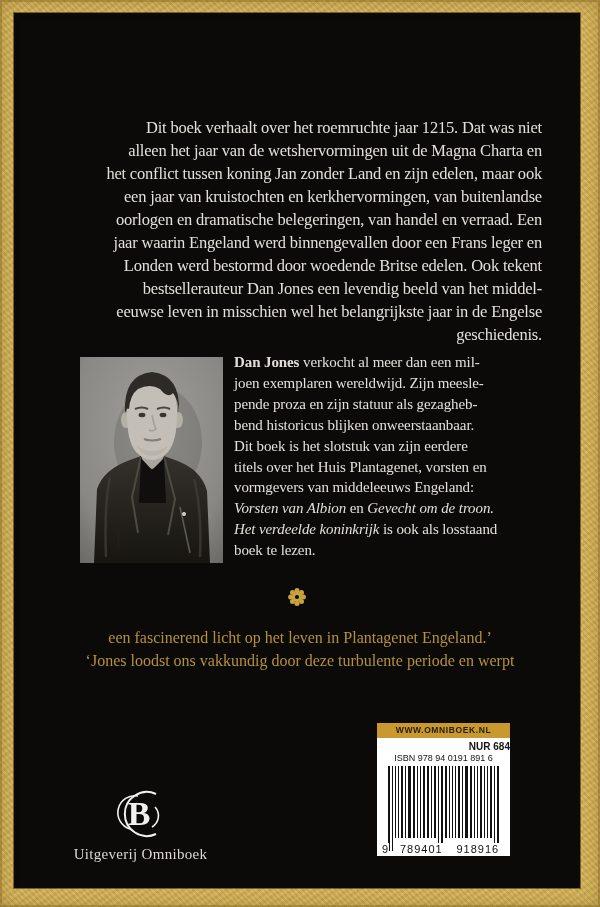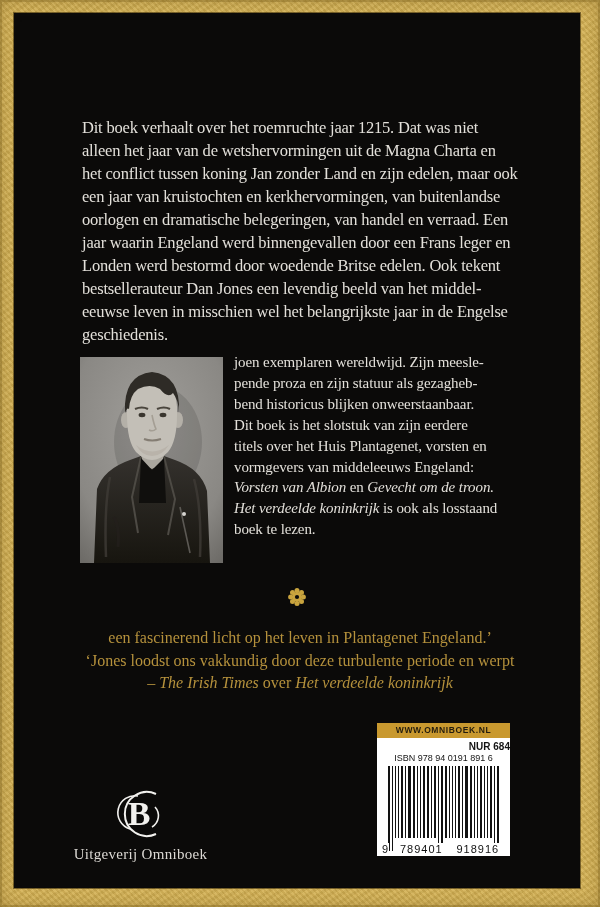--- a/index.html
+++ b/index.html
@@ -14,21 +14,21 @@
            box-shadow: inset 0 0 0 2px rgba(122,96,30,0.35), inset 0 0 18px rgba(100,75,20,0.35); }
 
   .inner { position:absolute; left:14px; top:13px; width:566px; height:875px;
            background:#0b0a09; box-shadow: 0 0 0 1px rgba(60,45,10,0.6); }
 
   .tagline { position:absolute; left:0; right:0; top:56px; text-align:center;
              color:#c39c41; font-weight:bold; font-size:17px; line-height:21px;
              letter-spacing:0.8px; }
 
   .synopsis { position:absolute; left:82px; top:116px; width:460px;
-              color:#e3e0da; font-size:16.5px; line-height:23px; letter-spacing:-0.2px; }
+              color:#e3e0da; font-size:16.5px; line-height:23px; letter-spacing:-0.2px;text-align:right; }
   .synopsis div { white-space:nowrap; }
 
   .photo { position:absolute; left:80px; top:357px; width:143px; height:206px; }
   .photo svg { display:block; }
 
   .bio { position:absolute; left:234px; top:352px; width:300px;
          color:#e3e0da; font-size:15px; line-height:20.9px; letter-spacing:-0.1px; }
   .bio div { white-space:nowrap; }
   .b  { font-weight:bold; }
   .it { font-style:italic; }
@@ -113,20 +113,21 @@
       <path d="M61,101 L72,113 L84,101 L86,146 L59,146 Z" fill="#100f0d"></path>
       <path d="M30,120 Q24,150 26,200" stroke="#3e3b36" stroke-width="2.5" fill="none" opacity="0.8"></path>
       <path d="M114,122 Q122,152 120,200" stroke="#3e3b36" stroke-width="2.5" fill="none" opacity="0.8"></path>
       <path d="M100,150 L110,196" stroke="#5c5954" stroke-width="1.6" fill="none"></path>
       <circle cx="104" cy="157" r="2" fill="#d6d4d0"></circle>
       <path d="M34,160 Q40,170 38,190" stroke="#23201c" stroke-width="3" fill="none" opacity="0.7"></path>
     </svg>
   </div>
 
   <div class="bio">
+    <div><span class="b">Dan Jones</span><span> verkocht al meer dan een mil-</span></div>
     <div>joen exemplaren wereldwijd. Zijn meesle-</div>
     <div>pende proza en zijn statuur als gezagheb-</div>
     <div>bend historicus blijken onweerstaanbaar.</div>
     <div>Dit boek is het slotstuk van zijn eerdere</div>
     <div>titels over het Huis Plantagenet, vorsten en</div>
     <div>vormgevers van middeleeuws Engeland:</div>
     <div><span class="it">Vorsten van Albion</span><span> en </span><span class="it">Gevecht om de troon.</span></div>
     <div><span class="it">Het verdeelde koninkrijk</span><span> is ook als losstaand</span></div>
     <div>boek te lezen.</div>
   </div>
@@ -144,21 +145,20 @@
           <circle cx="5.5" cy="5.5" r="2.5"></circle>
         <circle cx="10" cy="10" r="5"></circle>
       </g>
       <circle cx="10" cy="10" r="2.1" fill="#0b0a09"></circle>
     </svg>
   </div>
 
   <div class="quote">
     <div>een fascinerend licht op het leven in Plantagenet Engeland.’</div>
     <div>‘Jones loodst ons vakkundig door deze turbulente periode en werpt</div>
-    <div class="attr"><span>– </span><span class="it">The Irish Times</span><span> over </span><span class="it">Het verdeelde koninkrijk</span></div>
   </div>
 
   <div class="barcode-box">
     <div class="bc-band">WWW.OMNIBOEK.NL</div>
     <div class="bc-nur">NUR 684</div>
     <div class="bc-isbn">ISBN 978 94 0191 891 6</div>
     <svg class="bc-bars" fill="#121212" viewBox="0 0 115 86" width="115" height="86" preserveAspectRatio="none">
         <rect x="2" y="0" width="2" height="85"></rect>
         <rect x="6" y="0" width="1" height="85"></rect>
         <rect x="9" y="0" width="1" height="72"></rect>

